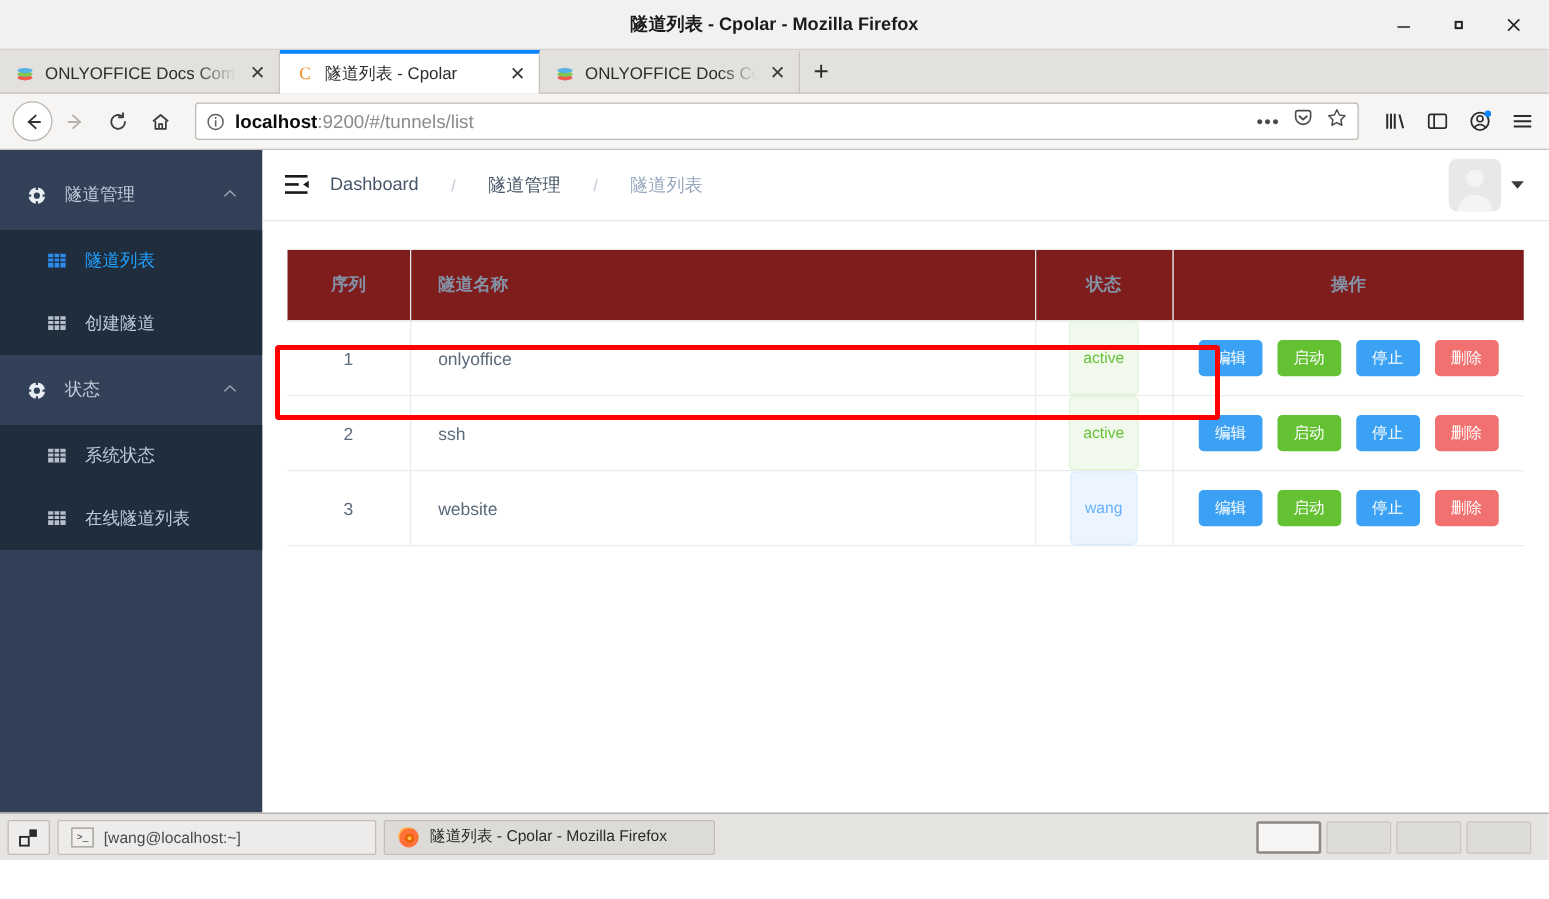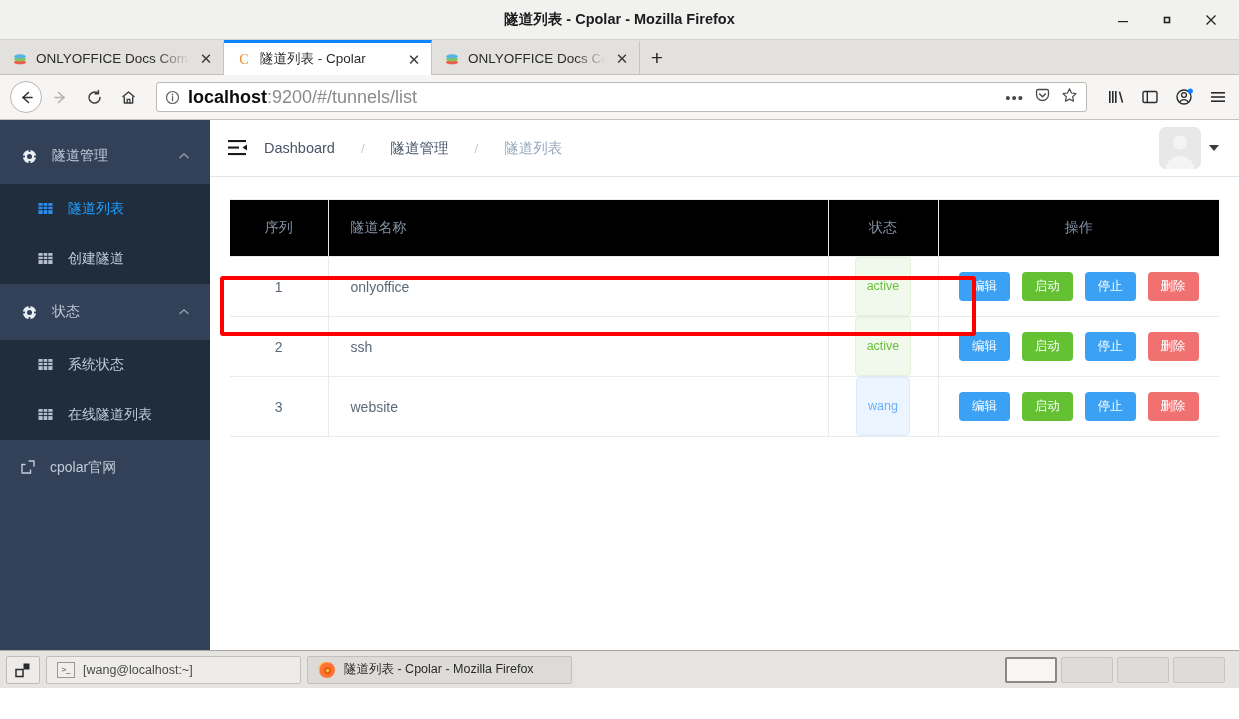--- a/index.html
+++ b/index.html
@@ -130,21 +130,21 @@
     height: 30px;
     margin: 0 10px;
     background: #fff;
     border: 1px solid #bdb9b4;
     border-radius: 3px;
     display: flex;
     align-items: center;
     padding: 0 8px;
     gap: 8px;
   }
-  .url-text { font-size: 18px; color: #8b8b8b; flex: 1 1 auto; }
+  .url-text { font-size: 15px; color: #8b8b8b; flex: 1 1 auto; }
   .url-text b { color: #0c0c0d; font-weight: bold; }
   .url-icon { display: flex; align-items: center; color: #606060; }
   .url-actions { display: flex; align-items: center; gap: 10px; color: #4a4a4a; }
   .toolbar-right { display: flex; align-items: center; gap: 12px; padding-left: 6px; }
   .tb-icon { width: 22px; height: 22px; display: flex; align-items: center; justify-content: center; color: #2b2b2b; position: relative; }
 
   
   .viewport {
     height: 530px;
     display: flex;
@@ -242,25 +242,25 @@
   
   table.tunnels {
     width: 100%;
     border-collapse: collapse;
     background: #fff;
     table-layout: fixed;
   }
   table.tunnels th {
     height: 57px;
     font-size: 14px;
-    font-weight: normal;
+    font-weight: bold;
     color: #8492a6;
     border-bottom: 1px solid #e8eaec;
     border-right: 1px solid #e8eaec;
-    background: #000000;
+    background: #7f1d1d;
   }
   table.tunnels th:last-child { border-right: none; }
   table.tunnels td {
     height: 57px;
     font-size: 14px;
     color: #5a6a7a;
     border-bottom: 1px solid #e8eaec;
     border-right: 1px solid #e8eaec;
     background: #fff;
   }
@@ -596,31 +596,20 @@
         <span class="si-icon">
           <svg width="15" height="15" viewBox="0 0 15 15">
               <rect x="0.5" y="2" width="14" height="11" fill="#b6c0cb"></rect>
               <path d="M0.5 5.3 H14.5 M0.5 8.6 H14.5 M5.2 2 V13 M9.8 2 V13" stroke="#1f2d3d" stroke-width="1"></path>
             </svg>
         </span>
         <span>在线隧道列表</span>
       </div>
     </div>
 
-    <div class="ext-item">
-      <span class="mi-icon">
-        <svg width="16" height="16" viewBox="0 0 16 16">
-            <path d="M9 2 H14 V7" fill="none" stroke="#bfcbd9" stroke-width="1.4" stroke-linecap="round" stroke-linejoin="round"></path>
-            <path d="M2 5.5 V14 H10.5" fill="none" stroke="#bfcbd9" stroke-width="1.4" stroke-linecap="round" stroke-linejoin="round"></path>
-            <path d="M2 5.5 H5" stroke="#bfcbd9" stroke-width="1.4" stroke-linecap="round"></path>
-            <path d="M10.5 14 V11" stroke="#bfcbd9" stroke-width="1.4" stroke-linecap="round"></path>
-          </svg>
-      </span>
-      <span class="mi-label">cpolar官网</span>
-    </div>
   </div>
 
   <div class="main">
 
     <div class="topbar">
       <span class="collapse-icon">
         <svg width="20" height="18" viewBox="0 0 20 18">
           <rect x="0" y="1" width="18" height="2.1" fill="#1a1a1a"></rect>
           <rect x="0" y="7.5" width="11" height="2.1" fill="#1a1a1a"></rect>
           <rect x="0" y="14" width="18" height="2.1" fill="#1a1a1a"></rect>

